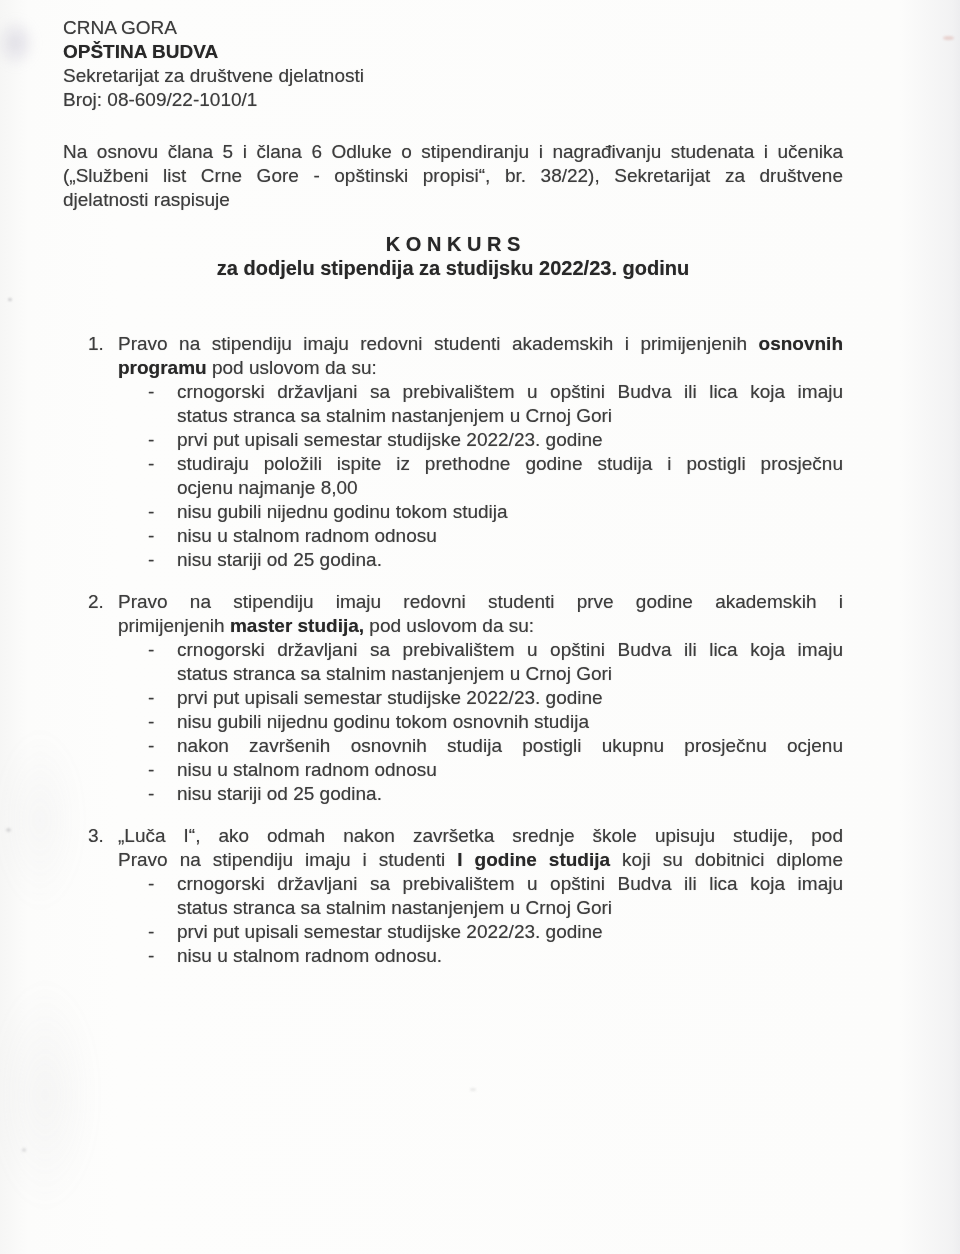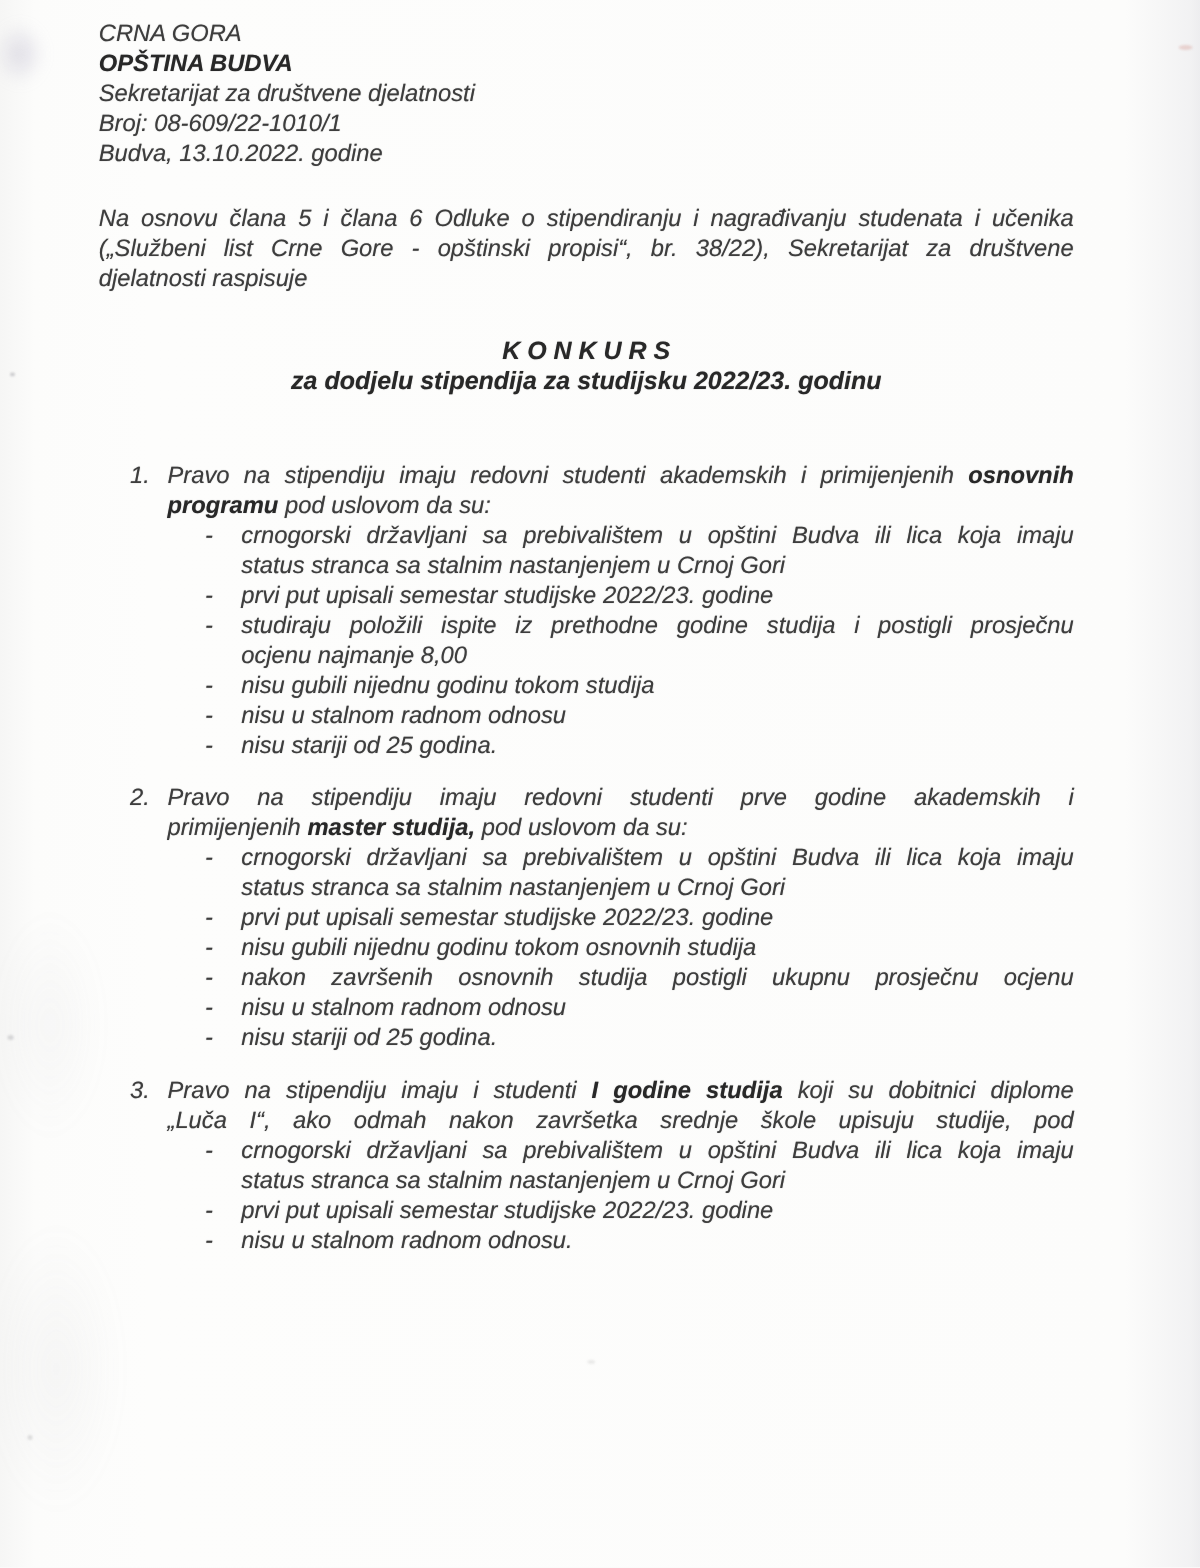--- a/index.html
+++ b/index.html
@@ -30,34 +30,33 @@
     filter:blur(8px);
   }
   .speck { position:absolute; border-radius:50%; filter:blur(1px); }
   .speck1 { left:8px;  top:298px;  width:4px;  height:3px; background:rgba(90,90,100,0.28); }
   .speck2 { left:6px;  top:828px;  width:5px;  height:4px; background:rgba(100,100,108,0.22); }
   .speck3 { left:22px; top:1148px; width:4px;  height:4px; background:rgba(110,110,116,0.20); }
   .speck4 { left:470px;top:1088px; width:6px;  height:3px; background:rgba(130,130,130,0.16); }
   .speck5 { right:6px; top:36px;   width:11px; height:4px; background:rgba(212,150,140,0.35); }
 
   .content {
-    position:absolute; left:79px; top:16px; width:780px;
+    position:absolute; left:63px; top:16px; width:780px;
     font-size:19px; line-height:24px;
     color:#3d3d3d;
     text-shadow:0 0 0.8px rgba(61,61,61,0.55);
-    font-style:italic;
   }
   .tline { text-align:left; white-space:normal; }
   .tline.j { text-align:justify; text-align-last:justify; }
   .b { font-weight:bold; color:#282828; }
 
   .intro { margin-top:28px; }
 
   .title-block {
-    margin-top:33px;
+    margin-top:20px;
     text-align:center;
     font-weight:bold;
     font-size:20px;
     color:#282828;
   }
   .title-block .tline { text-align:center; }
 
   #items { margin-top:52px; }
   .item { display:flex; }
   .item + .item { margin-top:18px; }
@@ -79,21 +78,20 @@
   <div class="speck speck3"></div>
   <div class="speck speck4"></div>
   <div class="speck speck5"></div>
 
   <div class="content">
     <div id="header-block">
         <div class="tline"><span>CRNA GORA</span></div>
         <div class="tline"><span class="b">OPŠTINA BUDVA</span></div>
         <div class="tline"><span>Sekretarijat za društvene djelatnosti</span></div>
         <div class="tline"><span>Broj: 08-609/22-1010/1</span></div>
-        <div class="tline"><span>Budva, 13.10.2022. godine</span></div>
       </div>
 
     <div id="intro-block" class="intro">
         <div class="tline j">Na osnovu člana 5 i člana 6 Odluke o stipendiranju i nagrađivanju studenata i učenika</div>
         <div class="tline j">(„Službeni list Crne Gore - opštinski propisi“, br. 38/22), Sekretarijat za društvene</div>
         <div class="tline">djelatnosti raspisuje</div>
       </div>
 
     <div class="title-block">
       <div class="tline">K O N K U R S</div>
@@ -186,22 +184,22 @@
               <span class="bullet-dash">-</span>
               <div class="bullet-text">
                 <div class="tline">nisu stariji od 25 godina.</div>
               </div>
             </div>
           </div>
         </div>
         <div class="item">
           <span class="item-num">3.</span>
           <div class="item-body">
+            <div class="tline j"><span>„Luča I“, ako odmah nakon završetka srednje škole upisuju studije, pod</span></div>
             <div class="tline j"><span>Pravo na stipendiju imaju i studenti </span><span class="b">I godine studija</span><span> koji su dobitnici diplome</span></div>
-            <div class="tline j"><span>„Luča I“, ako odmah nakon završetka srednje škole upisuju studije, pod</span></div>
             <div class="bullet">
               <span class="bullet-dash">-</span>
               <div class="bullet-text">
                 <div class="tline j">crnogorski državljani sa prebivalištem u opštini Budva ili lica koja imaju</div>
                 <div class="tline">status stranca sa stalnim nastanjenjem u Crnoj Gori</div>
               </div>
             </div>
             <div class="bullet">
               <span class="bullet-dash">-</span>
               <div class="bullet-text">

